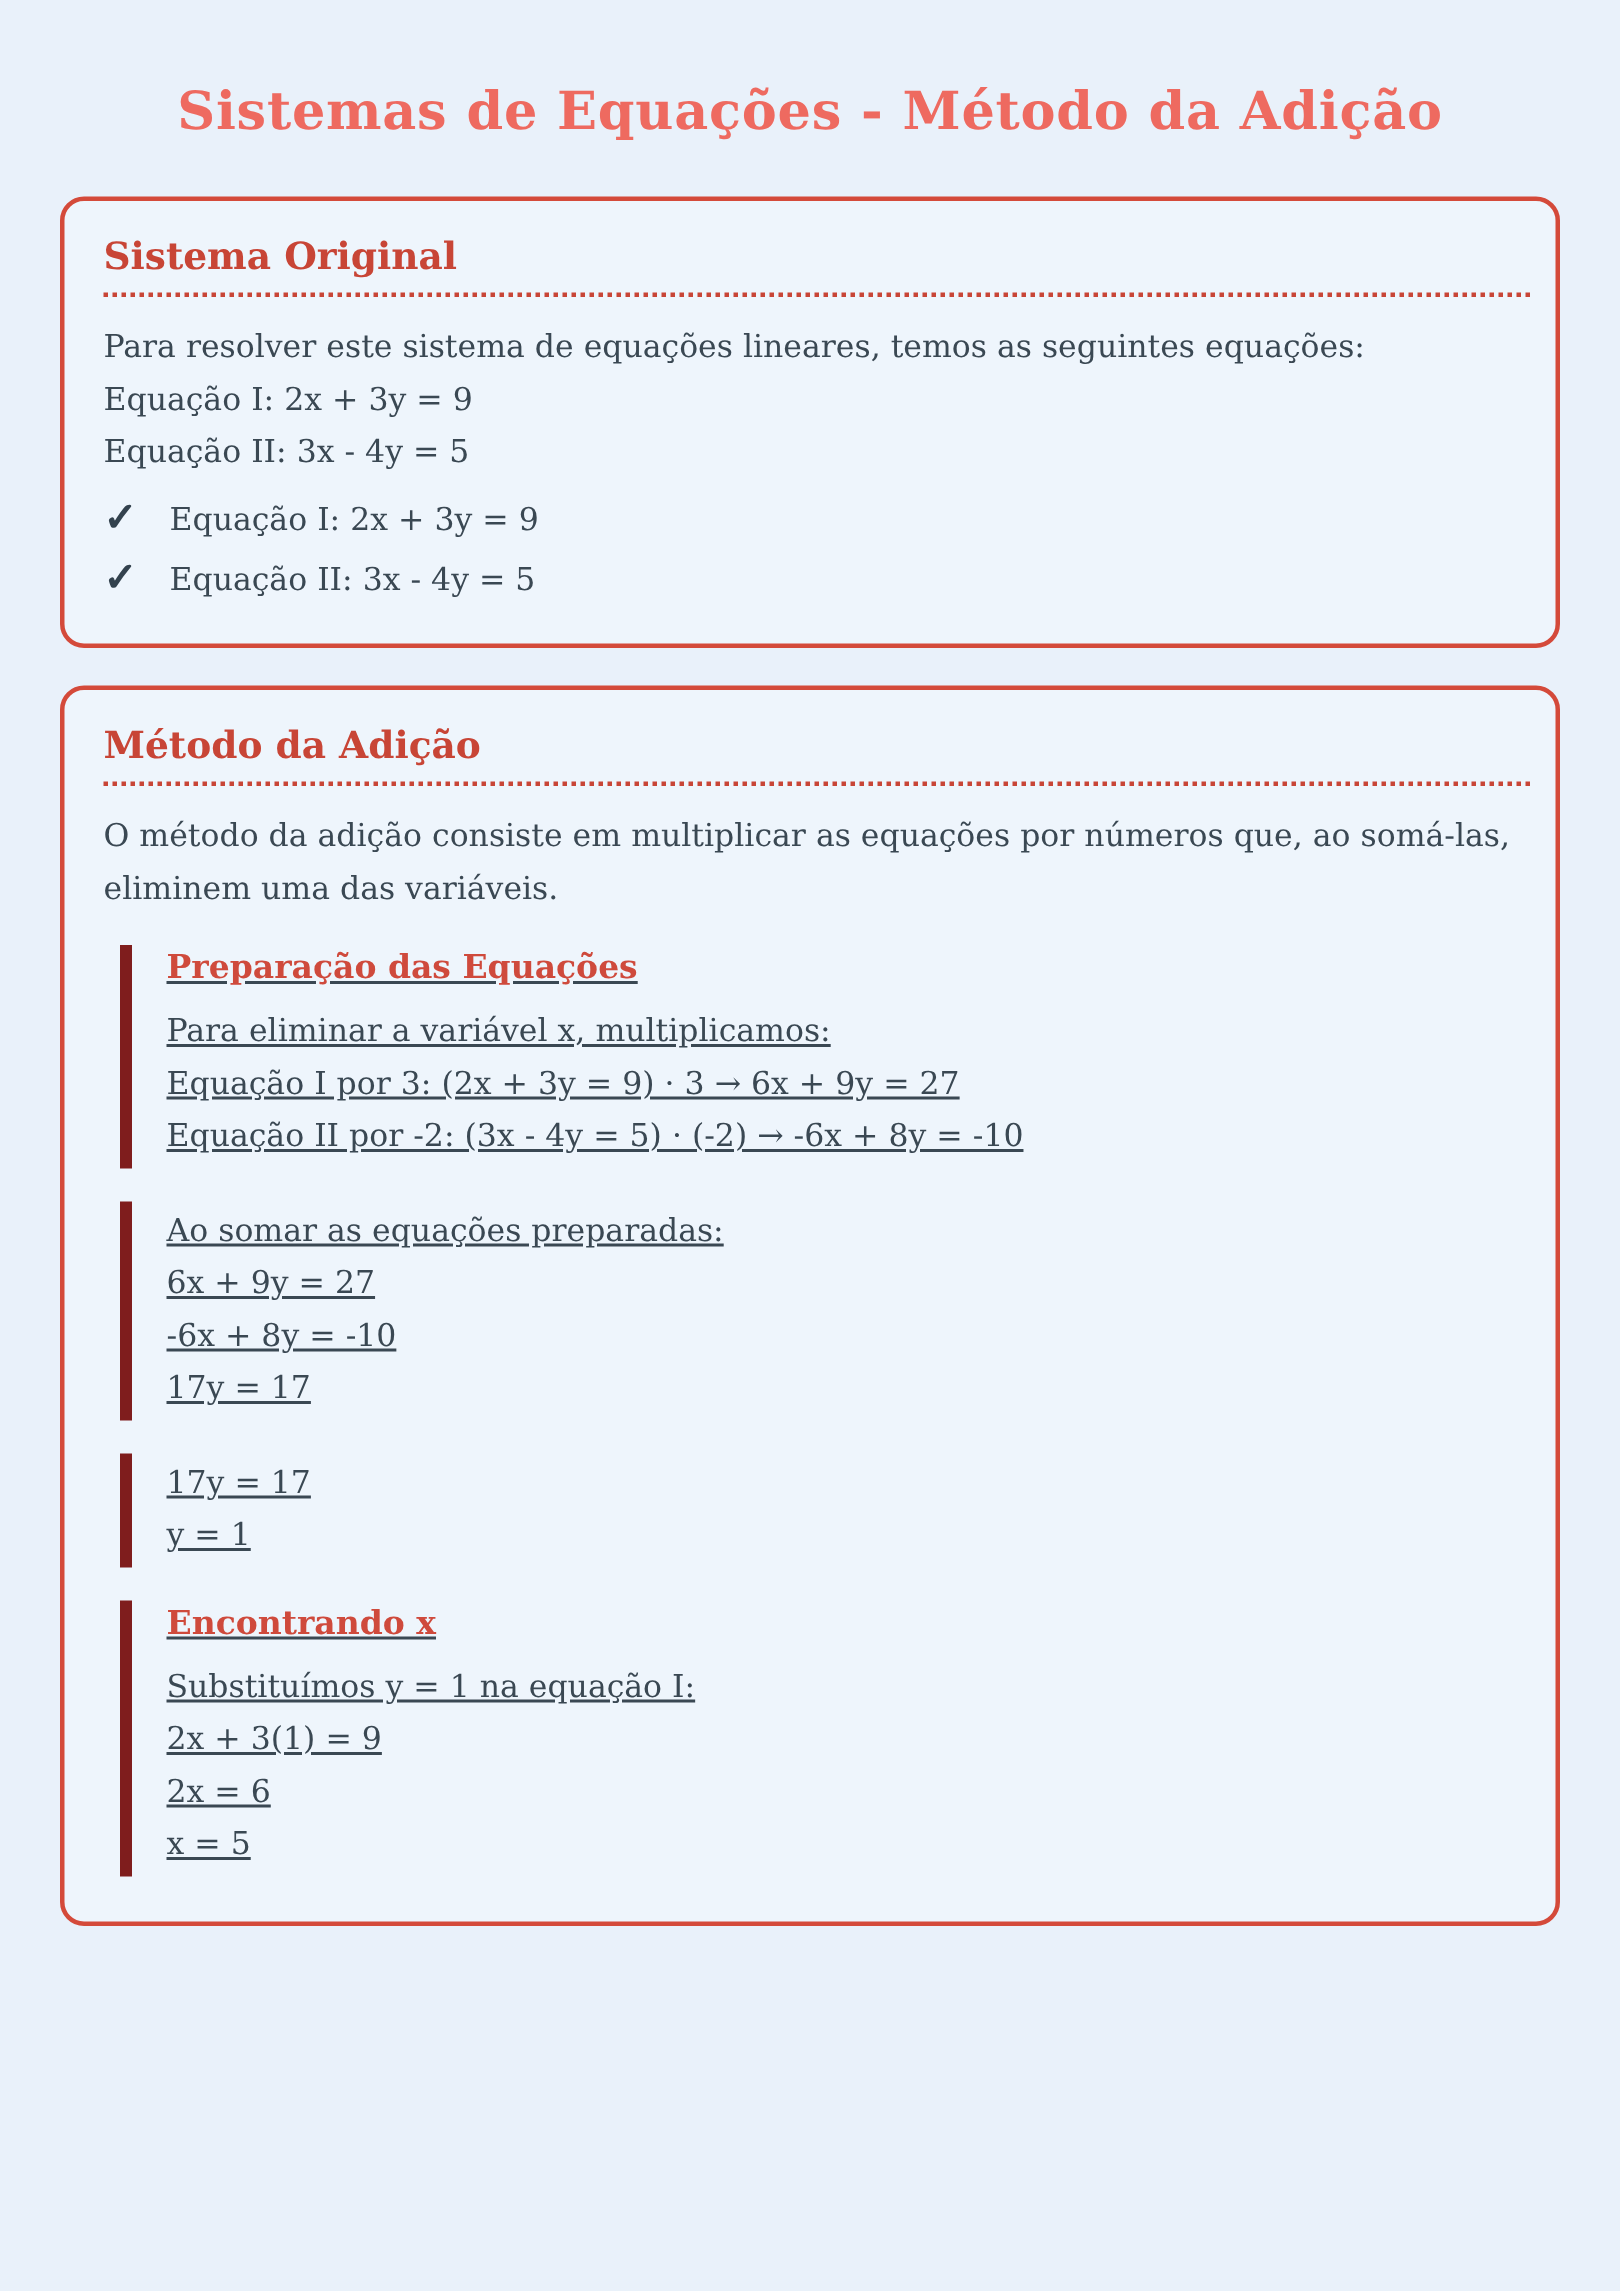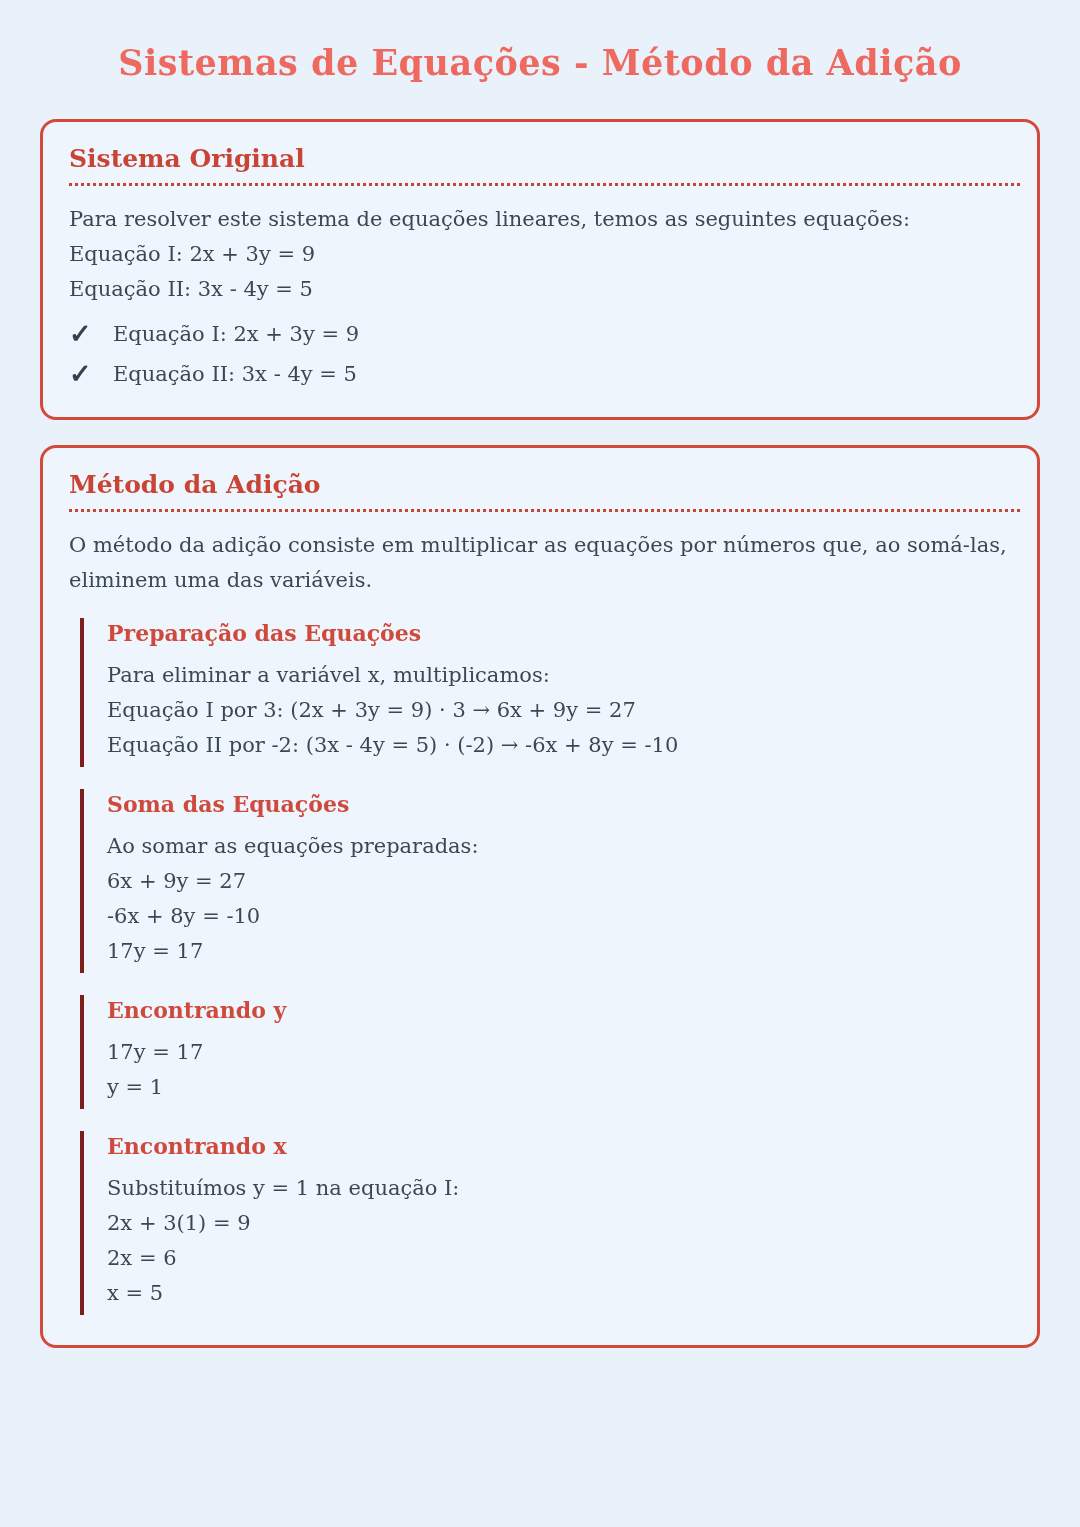--- a/index.html
+++ b/index.html
@@ -6,21 +6,21 @@
   body {
     width:1080px; height:1527px;
     background:#e9f1fa;
     font-family:"DejaVu Serif","Liberation Serif",serif;
     color:#3a4853;
     position:relative;
     overflow:hidden;
   }
   .page-title {
     margin:0;
-    padding-top:42px;
+    padding-top:54px;
     text-align:center;
     font-size:35px;
     font-weight:bold;
     color:#ee6a60;
     letter-spacing:0.5px;
   }
   .card {
     margin:36px 40px 25px 40px;
     background:#eef5fc;
     border:3px solid #d44a3a;
@@ -53,22 +53,23 @@
   }
   .check-icon {
     color:#33424e;
     font-weight:bold;
     font-size:27px;
     width:44px;
     flex:0 0 44px;
   }
   .subsection {
     margin:20px 0 22px 11px;
-    border-left:4px solid #7f1d1d;
+    border-left:8px solid #7f1d1d;
     padding:2px 0 4px 23px;
+    text-decoration:underline;
   }
   .subsection:last-child { margin-bottom:4px; }
   .sub-heading {
     margin:0 0 12px 0;
     font-size:22px;
     font-weight:bold;
     color:#cf4a3c;
   }
 </style>
 </head>
@@ -98,29 +99,27 @@
   <p class="line intro">O método da adição consiste em multiplicar as equações por números que, ao somá-las, eliminem uma das variáveis.</p>
 
   <div class="subsection">
     <h3 class="sub-heading">Preparação das Equações</h3>
     <p class="line">Para eliminar a variável x, multiplicamos:</p>
     <p class="line">Equação I por 3: (2x + 3y = 9) · 3 → 6x + 9y = 27</p>
     <p class="line">Equação II por -2: (3x - 4y = 5) · (-2) → -6x + 8y = -10</p>
   </div>
 
   <div class="subsection">
-    <h3 class="sub-heading">Soma das Equações</h3>
     <p class="line">Ao somar as equações preparadas:</p>
     <p class="line">6x + 9y = 27</p>
     <p class="line">-6x + 8y = -10</p>
     <p class="line">17y = 17</p>
   </div>
 
   <div class="subsection">
-    <h3 class="sub-heading">Encontrando y</h3>
     <p class="line">17y = 17</p>
     <p class="line">y = 1</p>
   </div>
 
   <div class="subsection">
     <h3 class="sub-heading">Encontrando x</h3>
     <p class="line">Substituímos y = 1 na equação I:</p>
     <p class="line">2x + 3(1) = 9</p>
     <p class="line">2x = 6</p>
     <p class="line">x = 5</p>

